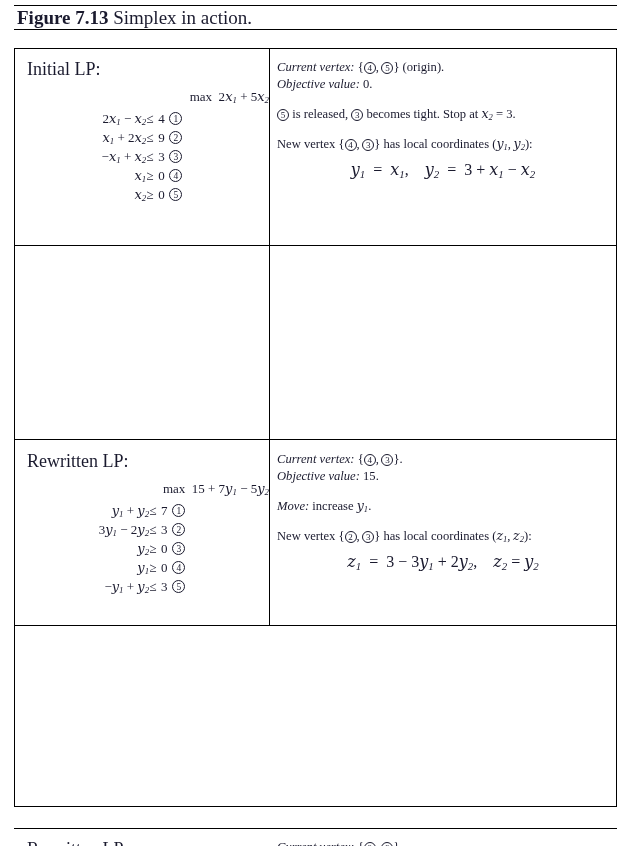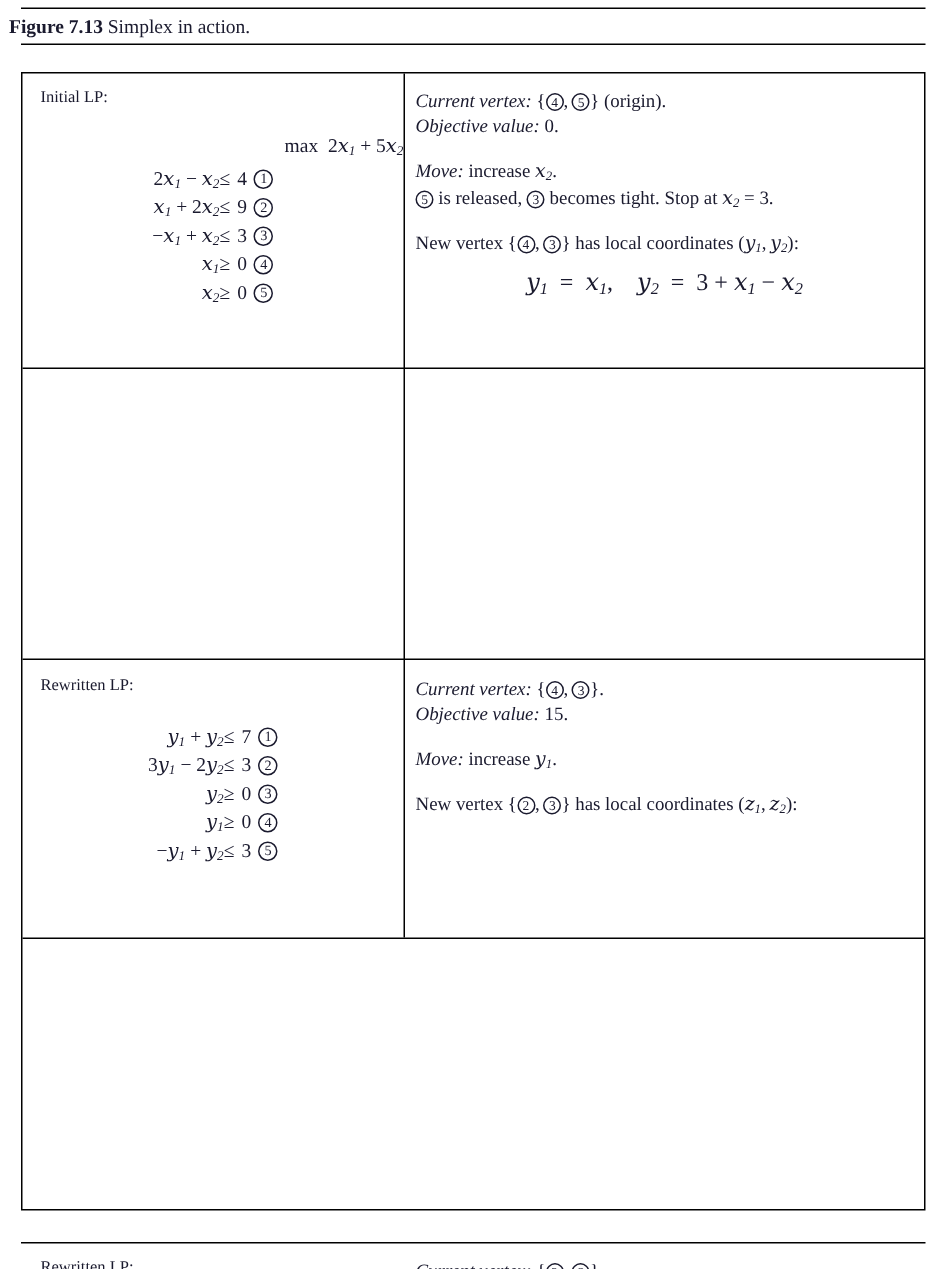--- a/index.html
+++ b/index.html
@@ -29,22 +29,22 @@
     border-top: 1.6px solid #000;
   }
   .caption-rule-bottom {
     position: absolute;
     left: 14px; top: 29px;
     width: 603px; height: 0;
     border-top: 1.6px solid #000;
   }
   .caption {
     position: absolute;
-    left: 6px; top: 9px;
-    font-size: 13px;
+    left: 17px; top: 9px;
+    font-size: 19px;
     line-height: 18px;
     white-space: nowrap;
   }
   .caption b { font-weight: bold; }
 
   
   .tbl {
     position: absolute;
     left: 14px; top: 48px;
     width: 603px;
@@ -77,21 +77,21 @@
     position: absolute;
     box-sizing: border-box;
   }
   .cell-left  { left: 0px;   width: 254px; }
   .cell-right { left: 254px; width: 349px; }
 
   .lp-title {
     position: absolute;
     left: 12px;
     top: 10px;
-    font-size: 11px;
+    font-size: 18px;
   }
   i.v, .v {
     font-style: italic;
     font-family: "DejaVu Serif", "Liberation Serif", serif;
   }
   sub {
     font-size: 0.68em;
     font-style: italic;
     vertical-align: -0.25em;
     line-height: 0;
@@ -236,24 +236,20 @@
           <p>
             <em>Current vertex:</em>
             {<span class="circ sm">4</span>, <span class="circ sm">5</span>} (origin).
           </p>
           <p>
             <em>Objective value:</em>
             <span>0.</span>
           </p>
           <div class="gap"></div>
           <p>
-            <em>Move:</em>
-            increase <i class="v">x</i><sub>2</sub>.
-          </p>
-          <p>
             <span class="circ sm">5</span> is released, <span class="circ sm">3</span> becomes tight. Stop at <i class="v">x</i><sub>2</sub> = 3.
           </p>
           <div class="gap"></div>
           <p>
             New vertex {<span class="circ sm">4</span>, <span class="circ sm">3</span>} has local coordinates (<i class="v">y</i><sub>1</sub>, <i class="v">y</i><sub>2</sub>):
           </p>
           <div class="centered-eq">
             <i class="v">y</i><sub>1</sub> &nbsp;=&nbsp; <i class="v">x</i><sub>1</sub>, &nbsp;&nbsp;
             <i class="v">y</i><sub>2</sub> &nbsp;=&nbsp; 3 + <i class="v">x</i><sub>1</sub> − <i class="v">x</i><sub>2</sub>
           </div>
@@ -261,20 +257,23 @@
       </div>
     </div>
 
     <div class="row-sep" style="top:196px;"></div>
 
     <div class="row" style="top:196px; height:194px;">
 
       <div class="cell cell-left" style="top:196px; height:194px;">
         <div class="lp-title">Rewritten LP:</div>
         <div class="lp-block" style="top:40px;">
+          <div class="lp-obj">
+            max&nbsp; 15 + 7<i class="v">y</i><sub>1</sub> − 5<i class="v">y</i><sub>2</sub>
+          </div>
           <table class="lp-eqs">
             <tbody>
                 <tr>
               <td class="lhs"><i class="v">y</i><sub>1</sub> + <i class="v">y</i><sub>2</sub></td>
               <td class="rel">≤</td>
               <td class="rhs">7</td>
               <td class="tag"><span class="circ">1</span></td>
             </tr>
             <tr>
               <td class="lhs">3<i class="v">y</i><sub>1</sub> − 2<i class="v">y</i><sub>2</sub></td>
@@ -317,20 +316,24 @@
           </p>
           <div class="gap"></div>
           <p>
             <em>Move:</em>
             increase <i class="v">y</i><sub>1</sub>.
           </p>
           <div class="gap"></div>
           <p>
             New vertex {<span class="circ sm">2</span>, <span class="circ sm">3</span>} has local coordinates (<i class="v">z</i><sub>1</sub>, <i class="v">z</i><sub>2</sub>):
           </p>
+          <div class="centered-eq">
+            <i class="v">z</i><sub>1</sub> &nbsp;=&nbsp; 3 − 3<i class="v">y</i><sub>1</sub> + 2<i class="v">y</i><sub>2</sub>, &nbsp;&nbsp;
+            <i class="v">z</i><sub>2</sub> = <i class="v">y</i><sub>2</sub>
+          </div>
         </div>
       </div>
     </div>
 
     <div class="row-sep" style="top:390px;"></div>
 
     <div class="row" style="top:390px; height:186px;">
 
       <div class="cell cell-left" style="top:390px; height:186px;">
         <div class="lp-title">Rewritten LP:</div>

